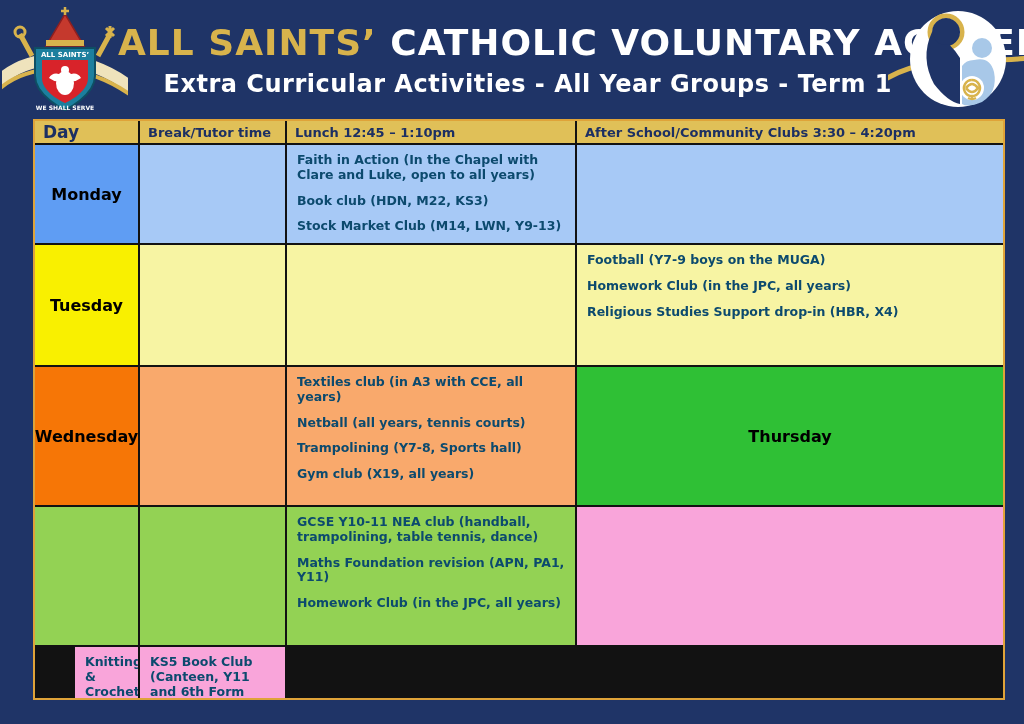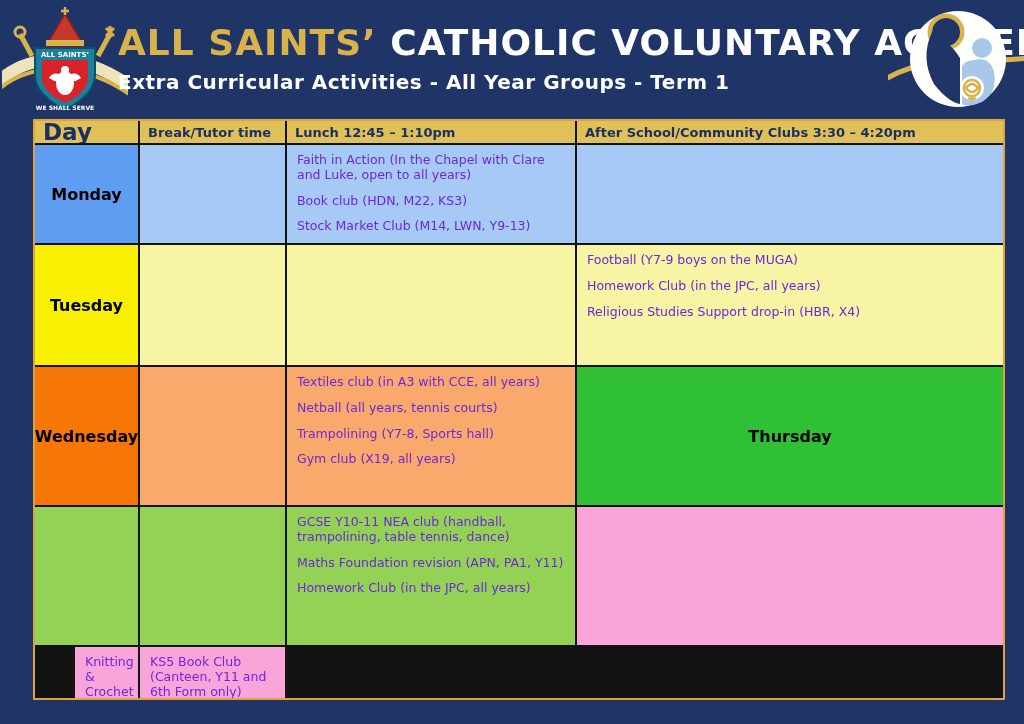--- a/index.html
+++ b/index.html
@@ -13,47 +13,47 @@
 
   
   .hdr-title{
     position:absolute;left:118px;right:132px;top:22px;
     text-align:center;font-weight:700;font-size:36px;letter-spacing:1px;
     color:#ffffff;white-space:nowrap;
   }
   .hdr-title .accent{color:#d8b34c;}
   .hdr-sub{
     position:absolute;left:118px;right:132px;top:70px;
-    text-align:left;font-weight:700;font-size:20px;letter-spacing:0.5px;
+    text-align:right;font-weight:700;font-size:24px;letter-spacing:0.5px;
     color:#ffffff;white-space:nowrap;
   }
   .crest{position:absolute;left:2px;top:4px;width:126px;height:112px;}
   .roundel{position:absolute;right:0px;top:2px;width:136px;height:114px;}
 
   
   .tbl{
     position:absolute;left:33px;top:119px;
     display:grid;
     grid-template-columns:103px 145px 288px 426px;
     grid-template-rows:22px 98px 120px 138px 138px 51px;
     gap:2px;
     background:#121212;
     border:2px solid #dfa339;
   }
   .hcell{
     background:#e0c058;color:#1c2f63;font-weight:700;font-size:13px;
     display:flex;align-items:center;padding:0 8px;white-space:nowrap;overflow:hidden;
   }
-  .hcell.day{font-size:23px;}
+  .hcell.day{font-size:17px;}
   .daycell{
     display:flex;align-items:center;justify-content:center;
     font-weight:700;font-size:16px;color:#000000;
   }
   .acell{
-    padding:8px 10px 2px 10px;color:#6d28d9;font-weight:400;font-size:12.5px;
+    padding:8px 10px 2px 10px;color:#0c4a6e;font-weight:700;font-size:12.5px;
     line-height:1.18;overflow:hidden;
   }
   .acell p{margin:0 0 11px 0;}
 </style>
 </head>
 <body>
 
 <div class="page">
 
   <svg class="crest" viewBox="0 0 126 112">

